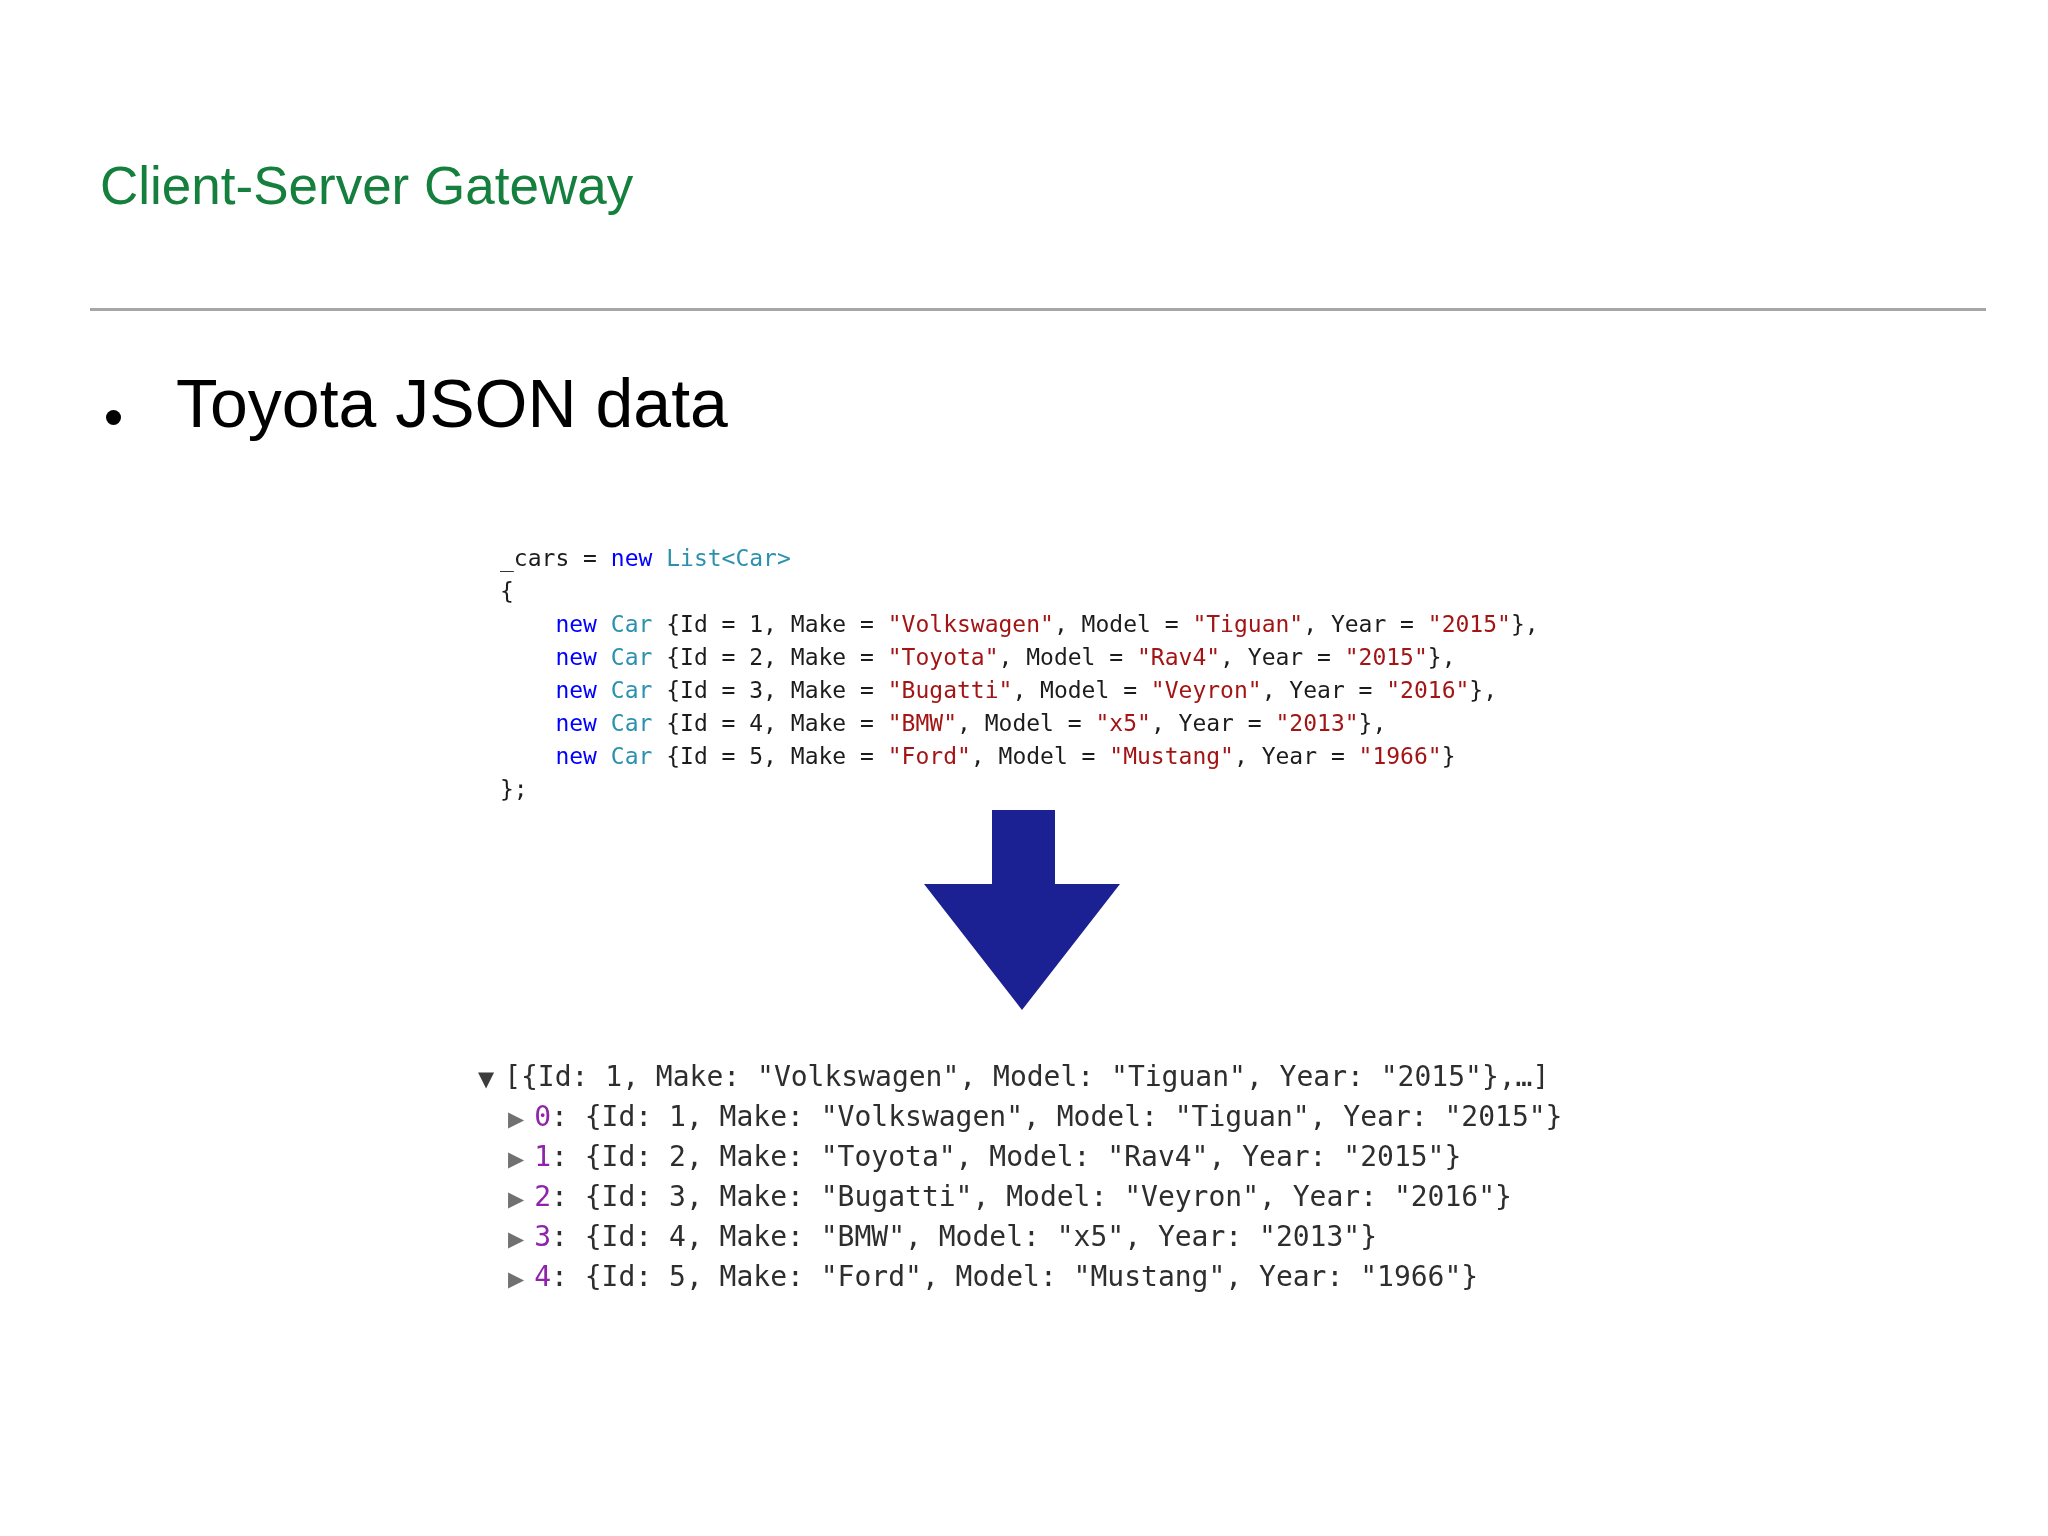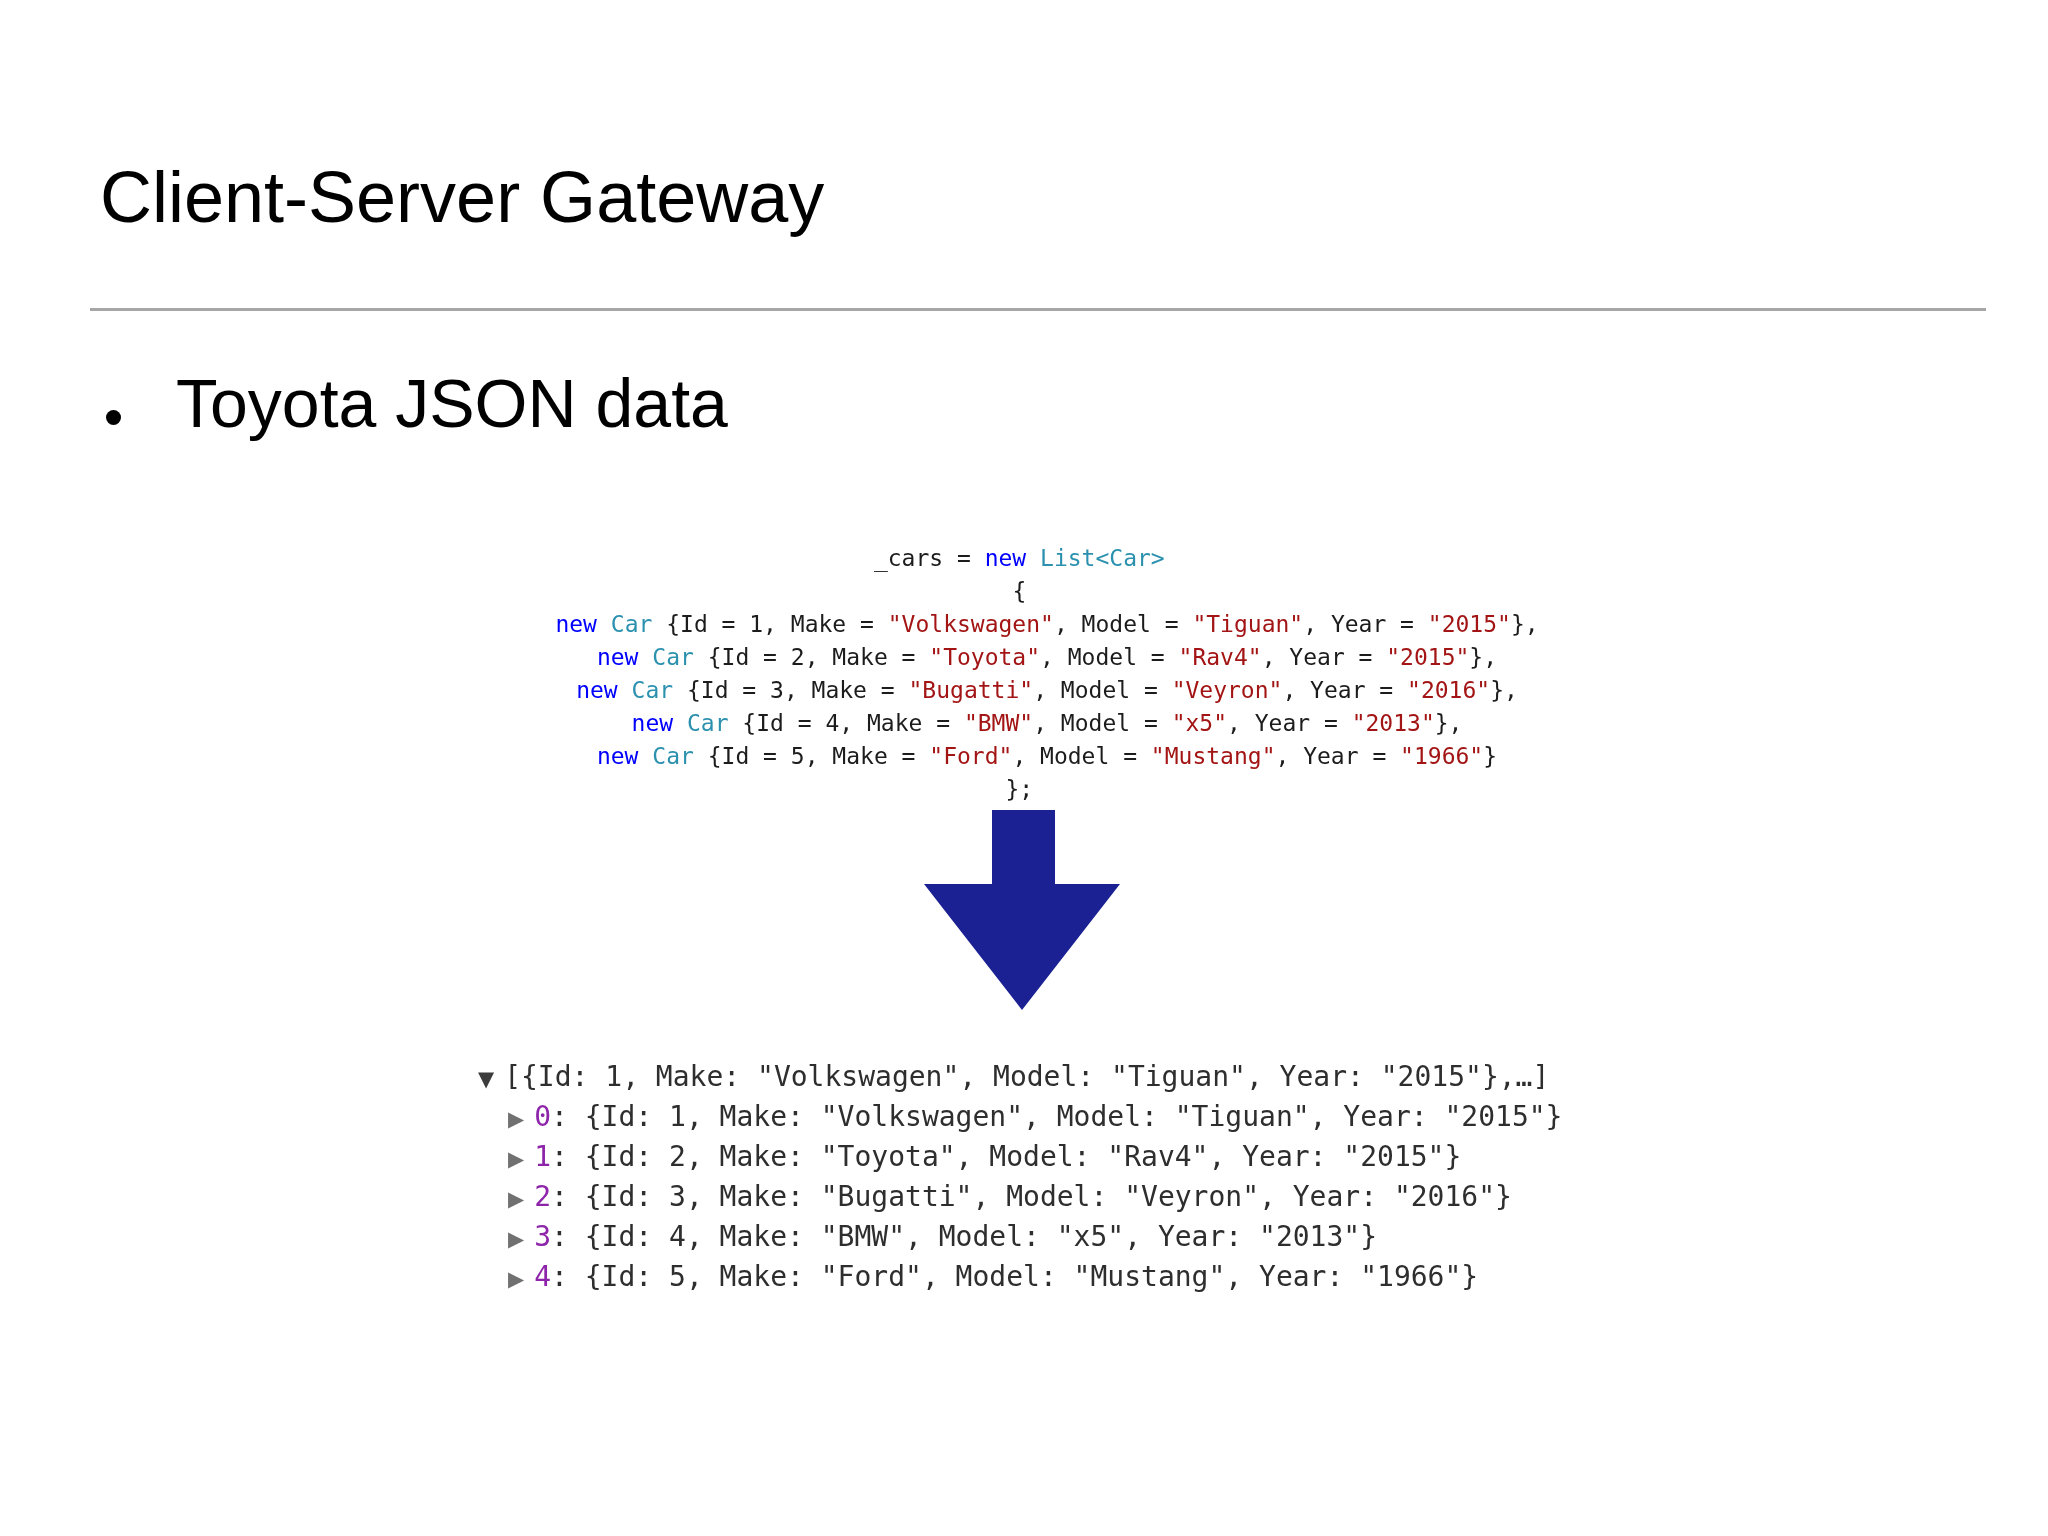--- a/index.html
+++ b/index.html
@@ -6,21 +6,21 @@
   html, body { background: #ffffff; }
   body {
     width: 2048px; height: 1536px;
     position: relative; overflow: hidden;
     font-family: "Liberation Sans", sans-serif;
   }
   .slide { position: absolute; inset: 0; background: #ffffff; }
 
   .title {
     position: absolute; left: 100px; top: 156px;
-    font-size: 72px; font-weight: 400; color: #000000;
+    font-size: 53px; font-weight: 400; color: #15803d;
     line-height: 1.15; white-space: nowrap;
   }
   .divider {
     position: absolute; left: 90px; top: 308px;
     width: 1896px; height: 3px; background: var(--divider, #a6a6a6);
   }
 
   .bullet-row { position: absolute; left: 100px; top: 364px; }
   .bullet-dot {
     position: absolute; left: 6px; top: 46px;
@@ -30,21 +30,20 @@
     display: inline-block; margin-left: 76px;
     font-size: 68px; color: #000000; line-height: 1.15; white-space: nowrap;
   }
 
   .code-block {
     position: absolute; left: 500px; top: 542px;
     font-family: "DejaVu Sans Mono", monospace;
     font-size: 23px; line-height: 33px;
     color: var(--code_text, #1e1e1e);
     white-space: pre;
-    text-align: center;
   }
   .tok-kw   { color: var(--keyword, #0000ff); }
   .tok-type { color: var(--type, #2b91af); }
   .tok-str  { color: var(--string, #a31515); }
 
   .arrow-svg { position: absolute; left: 922px; top: 810px; }
   .arrow-svg polygon { fill: var(--arrow, #1b2192); }
 
   .console-block {
     position: absolute; left: 478px; top: 1058px;

